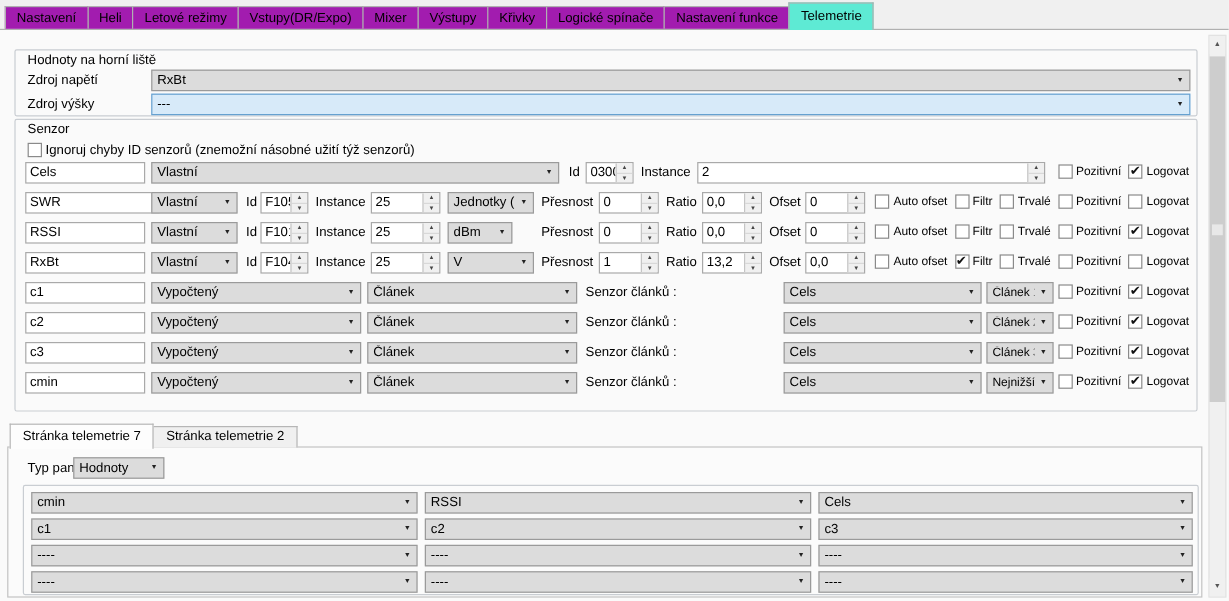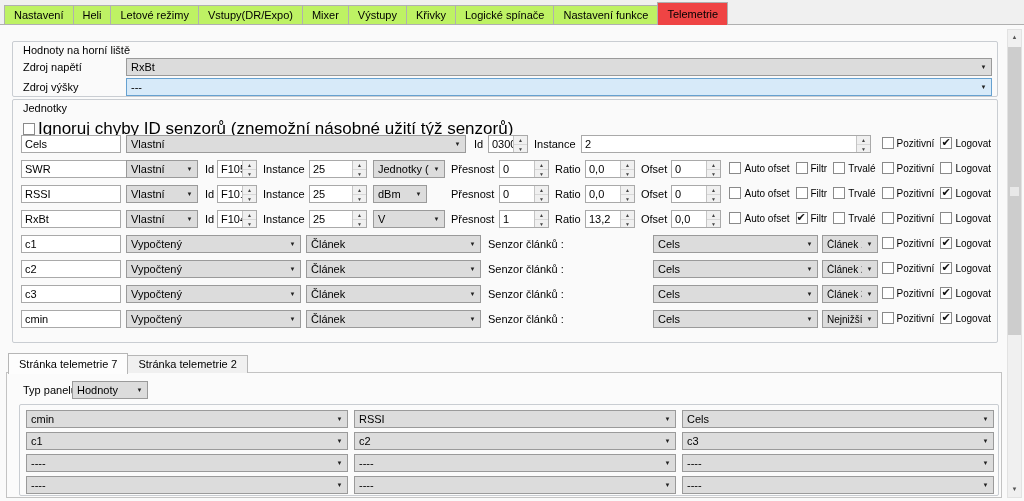--- a/index.html
+++ b/index.html
@@ -3,22 +3,22 @@
 <meta charset="utf-8">
 <style>
   html,body{margin:0;padding:0}
   body{
     width:1024px;height:501px;position:relative;overflow:hidden;
     background:#f0f0f0;color:#000;
     font-family:"Liberation Sans",sans-serif;font-size:11px;
   }
   
   .tabbar{position:absolute;left:0;top:0;width:1024px;height:24px;display:flex;align-items:flex-end;padding-left:4px;box-sizing:border-box;z-index:5}
-  .tab{height:18px;line-height:18px;padding:0 9px;border:1px solid #b0b0b0;border-bottom:none;background:#bef264;margin-right:-1px;white-space:nowrap;cursor:default}
-  .tab.active{height:22px;line-height:22px;background:#ef4444;position:relative;z-index:6;margin-bottom:-1px}
+  .tab{height:18px;line-height:18px;padding:0 9px;border:1px solid #b0b0b0;border-bottom:none;background:#a21caf;margin-right:-1px;white-space:nowrap;cursor:default}
+  .tab.active{height:22px;line-height:22px;background:#5eead4;position:relative;z-index:6;margin-bottom:-1px}
   
   .mainpanel{position:absolute;left:0;top:24px;width:1024px;height:477px;background:#fafafa;border-top:1px solid #b0b0b0;box-sizing:border-box}
   
   .gbox{position:absolute;border:1px solid #c9cdd2;border-radius:2px;background:transparent;box-sizing:border-box}
   .gb-title{position:absolute;left:10px;top:2px;font-weight:normal;white-space:nowrap}
   .lab{position:absolute;white-space:nowrap}
   
   .combo{position:absolute;height:18px;box-sizing:border-box;border:1px solid #9a9a9a;background:#dcdcdc;display:flex;align-items:center;cursor:default;overflow:hidden}
   .combo .cv{flex:1;padding-left:4px;white-space:nowrap;overflow:hidden}
   .combo .carr{width:15px;text-align:center;font-size:6px;color:#222;flex:0 0 15px}
@@ -76,22 +76,22 @@
         <span class="carr">▼</span>
     </div>
     <span class="lab" style="left:10px;top:39px">Zdroj výšky</span>
     <div class="combo blue" style="left:113px;top:36px;width:866px">
       <span class="cv">---</span>
         <span class="carr">▼</span>
     </div>
   </div>
 
   <div class="gbox" style="left:12px;top:74px;width:986px;height:244px">
-    <div class="gb-title">Jednotky</div>
-    <label class="cb" style="position:absolute;left:10px;top:19px;font-size:17px">
+    <div class="gb-title">Senzor</div>
+    <label class="cb" style="position:absolute;left:10px;top:19px;font-size:11px">
       <span class="cbx"></span>
       <span>Ignoruj chyby ID senzorů (znemožní násobné užití týž senzorů)</span>
     </label>
 
     <div class="srow" style="top:35px">
       <input class="ti" style="left: 8px; width: 100px;" value="Cels">
       <div class="combo" style="left:113px;width:340px">
           <span class="cv">Vlastní</span>
           <span class="carr">▼</span>
         </div>
@@ -470,21 +470,21 @@
     </div>
   </div>
 
   <div class="pagetabs">
     <div class="ptab active">Stránka telemetrie 7</div>
     <div class="ptab">Stránka telemetrie 2</div>
   </div>
 
   <div class="tabframe">
     <span class="lab" style="left:16px;top:11px">Typ panelu</span>
-    <div class="combo" style="left:65px;top:8px;width:76px">
+    <div class="combo" style="left:54px;top:8px;width:76px">
         <span class="cv">Hodnoty</span>
         <span class="carr">▼</span>
       </div>
 
     <div class="gbox" style="left:12px;top:31px;width:980px;height:92px">
       <div class="combo" style="left:6px;top:5px;width:322px">
           <span class="cv">cmin</span>
           <span class="carr">▼</span>
         </div>
       <div class="combo" style="left:334px;top:5px;width:322px">

